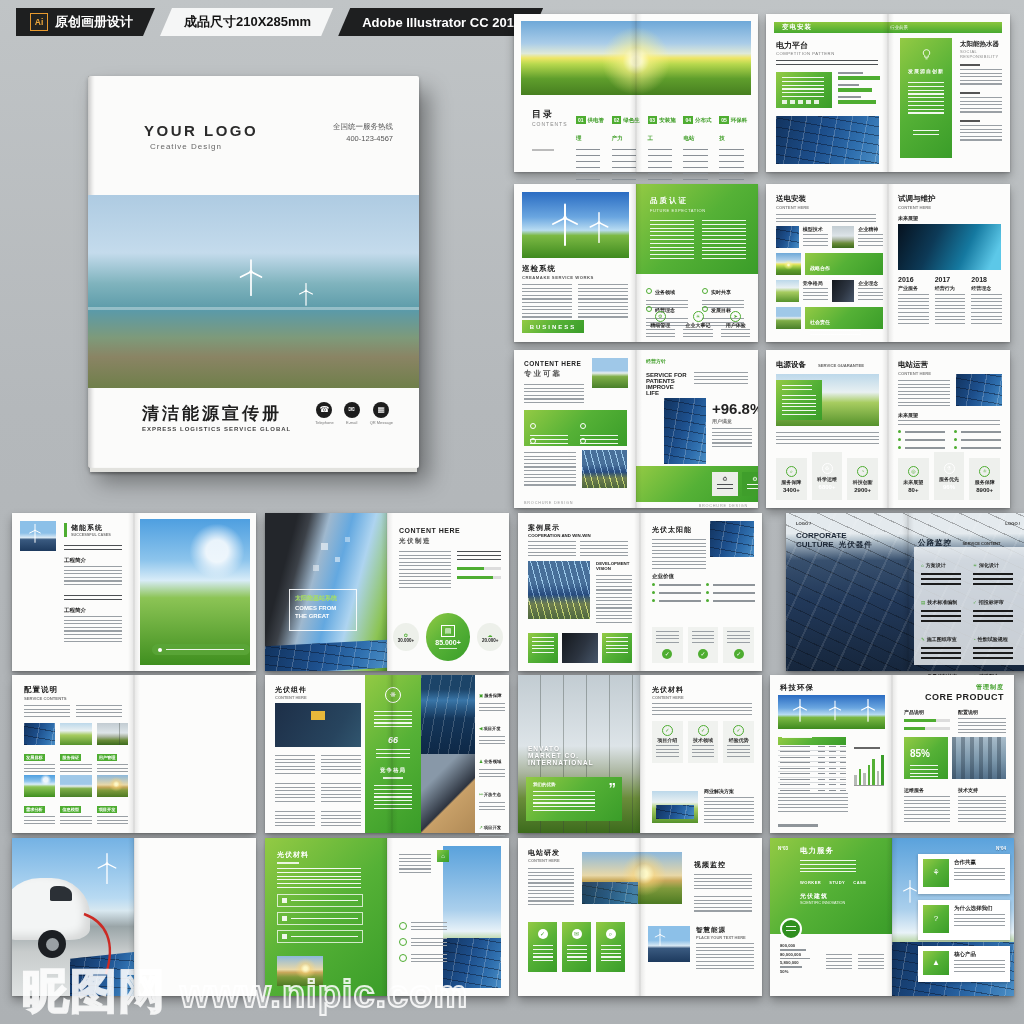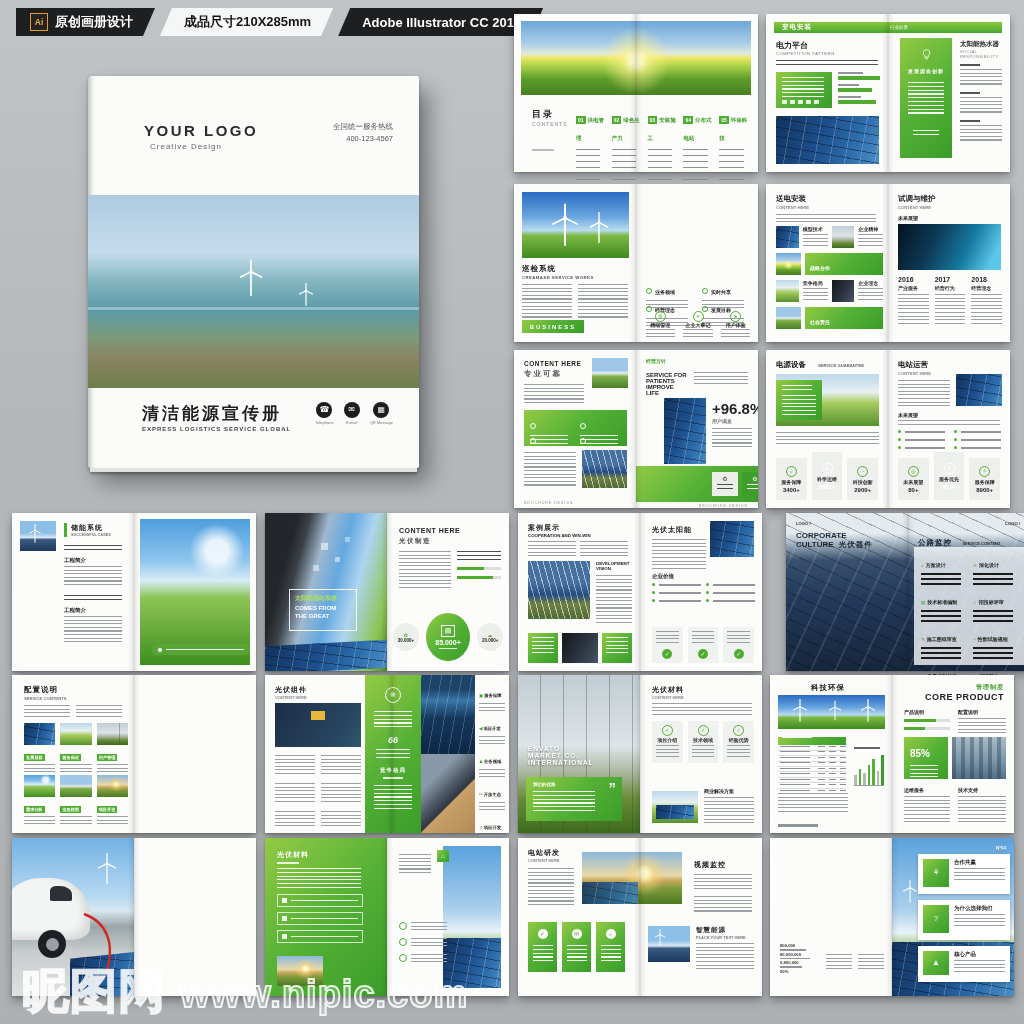--- a/index.html
+++ b/index.html
@@ -251,20 +251,26 @@
             <circle cx="20" cy="22" r="2.6" fill="#fff"></circle>
           </svg>
       </div>
       <div class="a b" style="left:8px;top:80px;font-size:7.5px;letter-spacing:1px;">巡检系统</div>
       <div class="a b" style="left:8px;top:91px;font-size:4.2px;color:#555;letter-spacing:.5px;">CREAMAKE SERVICE WORKS</div>
       <div class="a para" style="left:8px;top:100px;width:50px;height:34px;"></div>
       <div class="a para" style="left:64px;top:100px;width:50px;height:34px;"></div>
       <div class="a gg w b" style="left:8px;bottom:9px;width:62px;height:13px;font-size:6px;letter-spacing:2px;display:flex;align-items:center;justify-content:center;">BUSINESS</div>
     </div>
     <div class="pg">
+      <div class="a gg" style="left:0;top:0;right:0;height:90px;">
+        <div class="a w b" style="left:14px;top:12px;font-size:7.5px;letter-spacing:2px;">品质认证</div>
+        <div class="a w" style="left:14px;top:24px;font-size:4px;letter-spacing:.6px;opacity:.9;">FUTURE EXPECTATION</div>
+        <div class="a para wh" style="left:14px;top:36px;width:44px;height:40px;"></div>
+        <div class="a para wh" style="left:66px;top:36px;width:44px;height:40px;"></div>
+      </div>
       <div class="a" style="left:10px;top:96px;"><span class="ring" style="width:4px;height:4px;display:inline-block;"></span><span class="b" style="font-size:5px;margin-left:3px;">业务领域</span><div class="para" style="width:42px;height:8px;margin-top:2px;"></div></div>
       <div class="a" style="left:66px;top:96px;"><span class="ring" style="width:4px;height:4px;display:inline-block;"></span><span class="b" style="font-size:5px;margin-left:3px;">实时共享</span><div class="para" style="width:42px;height:8px;margin-top:2px;"></div></div>
       <div class="a" style="left:10px;top:114px;"><span class="ring" style="width:4px;height:4px;display:inline-block;"></span><span class="b" style="font-size:5px;margin-left:3px;">经营理念</span><div class="para" style="width:42px;height:8px;margin-top:2px;"></div></div>
       <div class="a" style="left:66px;top:114px;"><span class="ring" style="width:4px;height:4px;display:inline-block;"></span><span class="b" style="font-size:5px;margin-left:3px;">发展目标</span><div class="para" style="width:42px;height:8px;margin-top:2px;"></div></div>
       <div class="a fx" style="left:8px;right:6px;bottom:5px;gap:5px;">
         <div style="flex:1;text-align:center;">
             <div class="ring" style="width:9px;height:9px;margin:0 auto;color:#4ead31;font-size:5px;line-height:9px;">⚙</div>
             <div class="tinycn">精细管理</div>
             <div class="para" style="height:8px;width:90%;margin:1px auto 0;"></div>
           </div>
@@ -757,21 +763,21 @@
       <div class="a" style="left:64px;bottom:10px;width:50px;">
         <div class="b" style="font-size:5px;">商业解决方案</div>
         <div class="para" style="height:26px;margin-top:3px;"></div>
       </div>
     </div>
     <div class="fold"></div>
   </div>
 
   <div class="spread" style="left:770px;top:675px;">
     <div class="pg">
-      <div class="a b" style="left:10px;top:8px;font-size:7.5px;letter-spacing:1px;margin-left:31px;">科技环保</div>
+      <div class="a b" style="left:10px;top:8px;font-size:7.5px;letter-spacing:1px;">科技环保</div>
       <div class="ph ph-turbines" style="left:8px;top:20px;width:107px;height:34px;">
         <svg class="turbine" style="left:14px;top:2px;width:16px;height:26px;" viewBox="0 0 40 60">
             <g stroke="#fff" stroke-width="3" stroke-linecap="round">
               <line x1="20" y1="22" x2="20" y2="58"></line>
               <line x1="20" y1="22" x2="20" y2="4"></line>
               <line x1="20" y1="22" x2="36" y2="30"></line>
               <line x1="20" y1="22" x2="4" y2="30"></line>
             </g>
           </svg>
         <svg class="turbine" style="left:50px;top:4px;width:14px;height:22px;" viewBox="0 0 40 60">
@@ -948,20 +954,35 @@
     <div class="a" style="left:178px;top:88px;width:58px;">
       <div class="b" style="font-size:6.5px;letter-spacing:1px;">智慧能源</div>
       <div class="b" style="font-size:4px;color:#777;">PLACE YOUR TEXT HERE</div>
       <div class="para" style="height:26px;margin-top:3px;"></div>
     </div>
     <div class="fold"></div>
   </div>
 
   <div class="spread" style="left:770px;top:838px;">
     <div class="pg">
+      <div class="a gg" style="left:0;top:0;right:0;height:96px;">
+        <div class="a w b" style="left:8px;top:8px;font-size:4.5px;">N°03</div>
+        <div class="a w b" style="left:30px;top:8px;font-size:7.5px;letter-spacing:1px;">电力服务</div>
+        <div class="a para wh" style="left:30px;top:22px;width:56px;height:12px;"></div>
+        <div class="a fx w b" style="left:30px;top:42px;gap:8px;font-size:4px;letter-spacing:.5px;">
+          <span>WORKER</span>
+          <span>STUDY</span>
+          <span>CASE</span>
+        </div>
+        <div class="a w b" style="left:30px;top:54px;font-size:6px;letter-spacing:1px;">光伏建筑</div>
+        <div class="a w" style="left:30px;top:63px;font-size:3.8px;opacity:.9;">SCIENTIFIC INNOVATION</div>
+        <div class="a dot" style="left:10px;top:80px;width:18px;height:18px;background:#2f8f1f;border:2px solid #fff;">
+            <div class="para wh" style="width:10px;height:5px;margin:6px auto 0;"></div>
+          </div>
+      </div>
       <div class="a" style="left:10px;top:104px;width:40px;font-size:4.2px;color:#333;line-height:1.7;">
         <div class="b">800,000</div>
         <div class="bar" style="width:26px;height:1.5px;"></div>
         <div class="b">80,000,000</div>
         <div class="bar" style="width:30px;height:1.5px;"></div>
         <div class="b">5,800,000</div>
         <div class="bar" style="width:22px;height:1.5px;"></div>
         <div class="b">50%</div>
       </div>
       <div class="a para" style="left:56px;top:116px;width:26px;height:16px;"></div>

